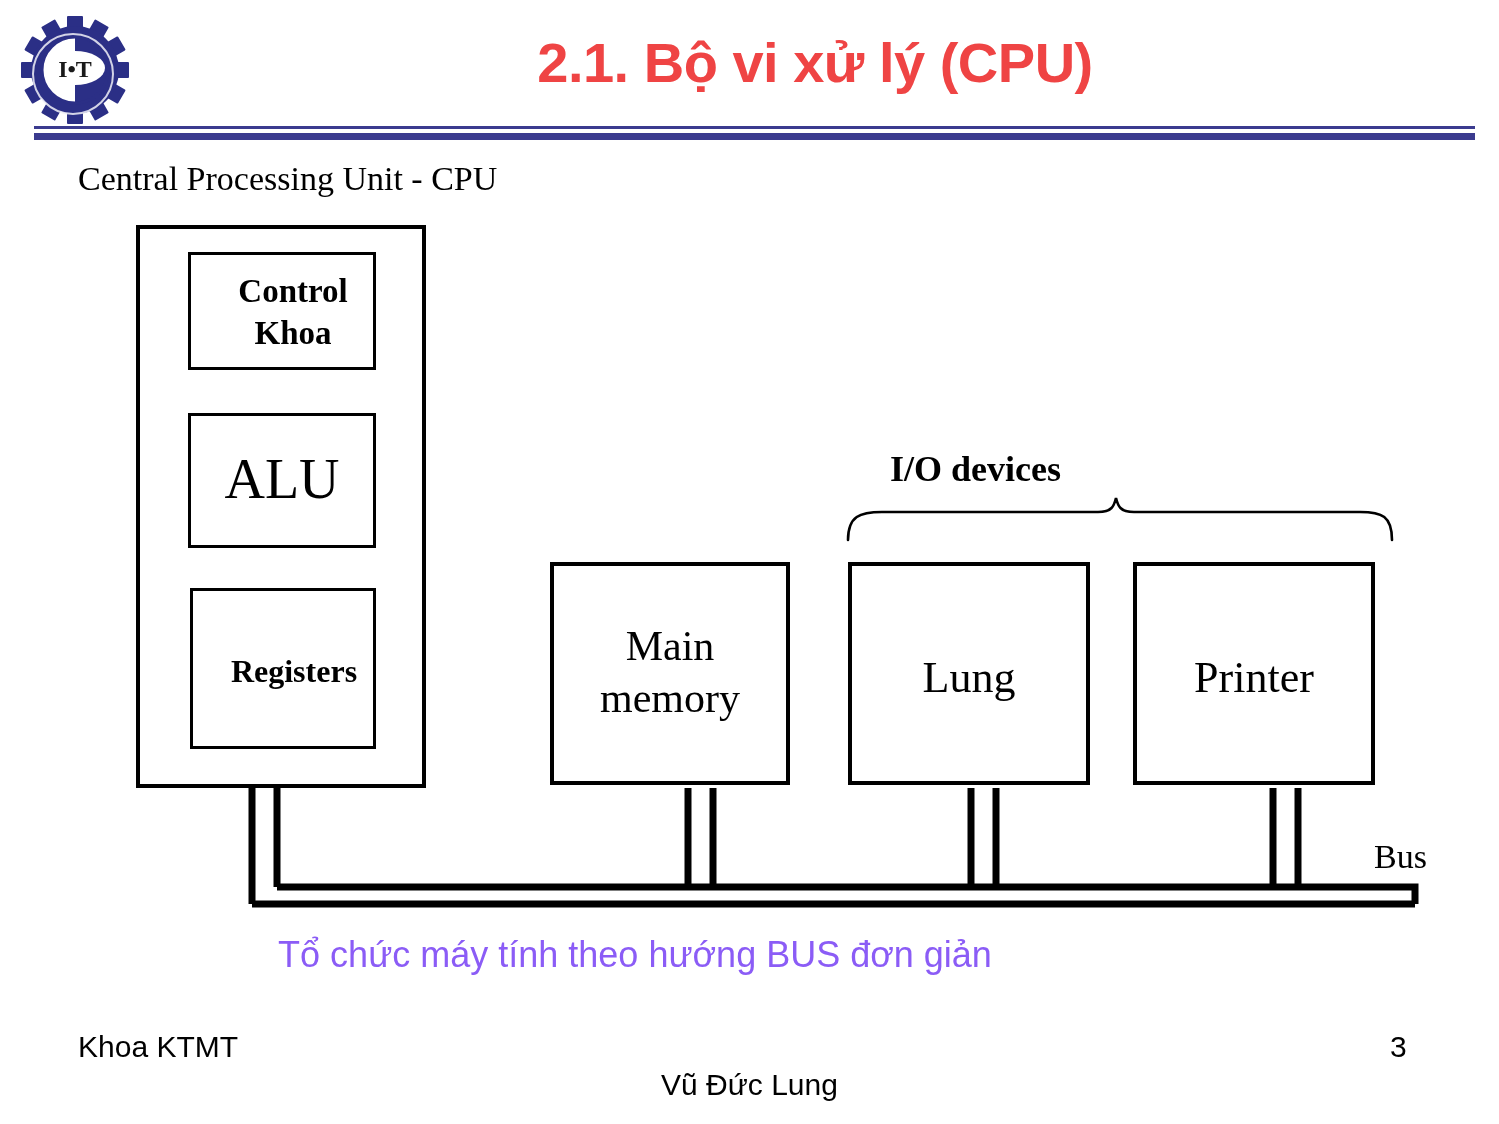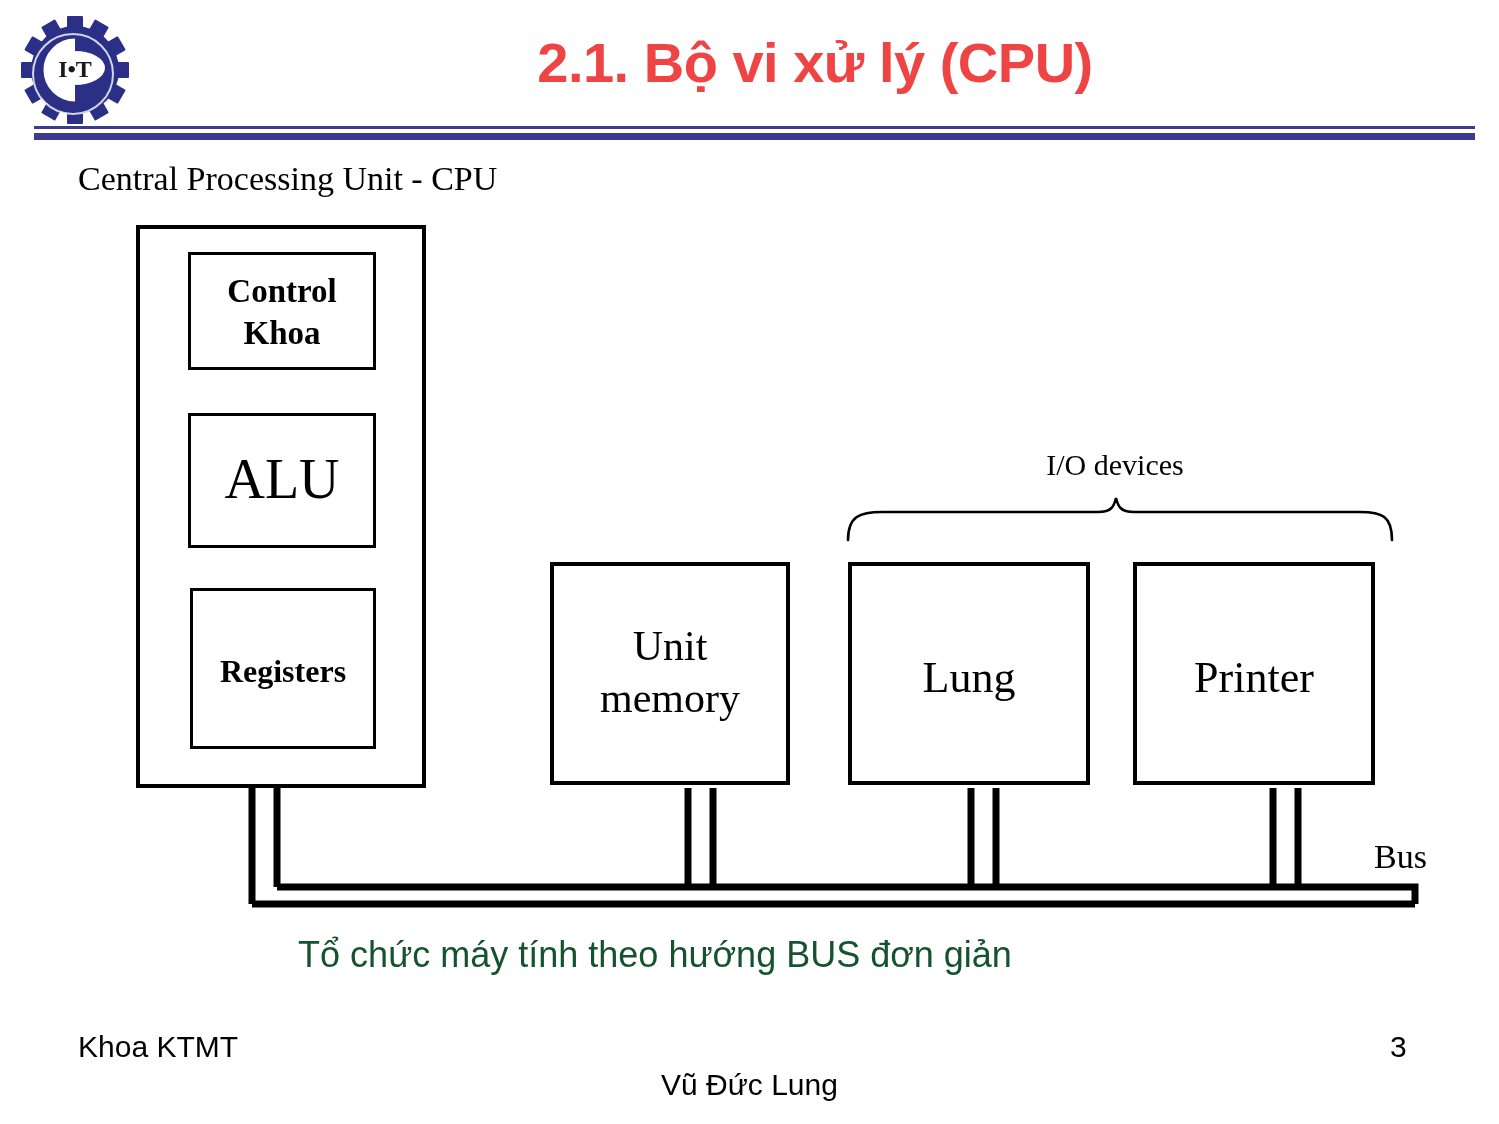--- a/index.html
+++ b/index.html
@@ -88,20 +88,21 @@
   .box-label {
     position: absolute;
     left: 0;
     width: 100%;
     text-align: center;
     color: #000000;
     white-space: nowrap;
   }
   .lbl-bold {
     font-weight: bold;
+    padding-left: 11px;
   }
 
   
   #cpu-box { left: 136px; top: 225px; width: 290px; height: 563px; }
   #control-box { left: 188px; top: 252px; width: 188px; height: 118px; }
   #alu-box { left: 188px; top: 413px; width: 188px; height: 135px; }
   #registers-box { left: 190px; top: 588px; width: 186px; height: 161px; }
 
   #control-label {
     top: 270px;
@@ -145,24 +146,24 @@
     font-size: 44px;
     line-height: 52px;
   }
 
   
   #io-label {
     position: absolute;
     top: 448px;
     left: 890px;
     width: 450px;
-    text-align: center;
-    font-size: 30px;
-    color: #000000;
-    white-space: nowrap;
+    font-size: 36px;
+    color: #000000;
+    white-space: nowrap;
+    font-weight: bold;
   }
   #io-brace {
     position: absolute;
     left: 840px;
     top: 492px;
     width: 560px;
     height: 50px;
   }
 
   
@@ -184,22 +185,21 @@
 
   
   #caption {
     position: absolute;
     top: 934px;
     left: 0;
     width: 1270px;
     text-align: center;
     font-family: "Liberation Sans", "DejaVu Sans", sans-serif;
     font-size: 36px;
-    color: #14532d;
-    padding-left: 20px;
+    color: #8b5cf6;
   }
 
   
   .footer-text {
     position: absolute;
     font-family: "Liberation Sans", "DejaVu Sans", sans-serif;
     font-size: 30px;
     color: #000000;
     white-space: nowrap;
   }
@@ -260,21 +260,21 @@
     </div>
 
   <div id="alu-box" class="dbox-thin"></div>
   <div id="alu-label" class="box-label">ALU</div>
 
   <div id="registers-box" class="dbox-thin"></div>
   <div id="registers-label" class="box-label lbl-bold">Registers</div>
 
   <div id="memory-box" class="dbox"></div>
   <div id="memory-label" class="box-label">
-      <div>Unit</div>
+      <div>Main</div>
       <div>memory</div>
     </div>
 
   <div id="disk-box" class="dbox"></div>
   <div id="disk-label" class="box-label">Lung</div>
 
   <div id="printer-box" class="dbox"></div>
   <div id="printer-label" class="box-label">Printer</div>
 
   <div id="io-label">I/O devices</div>

